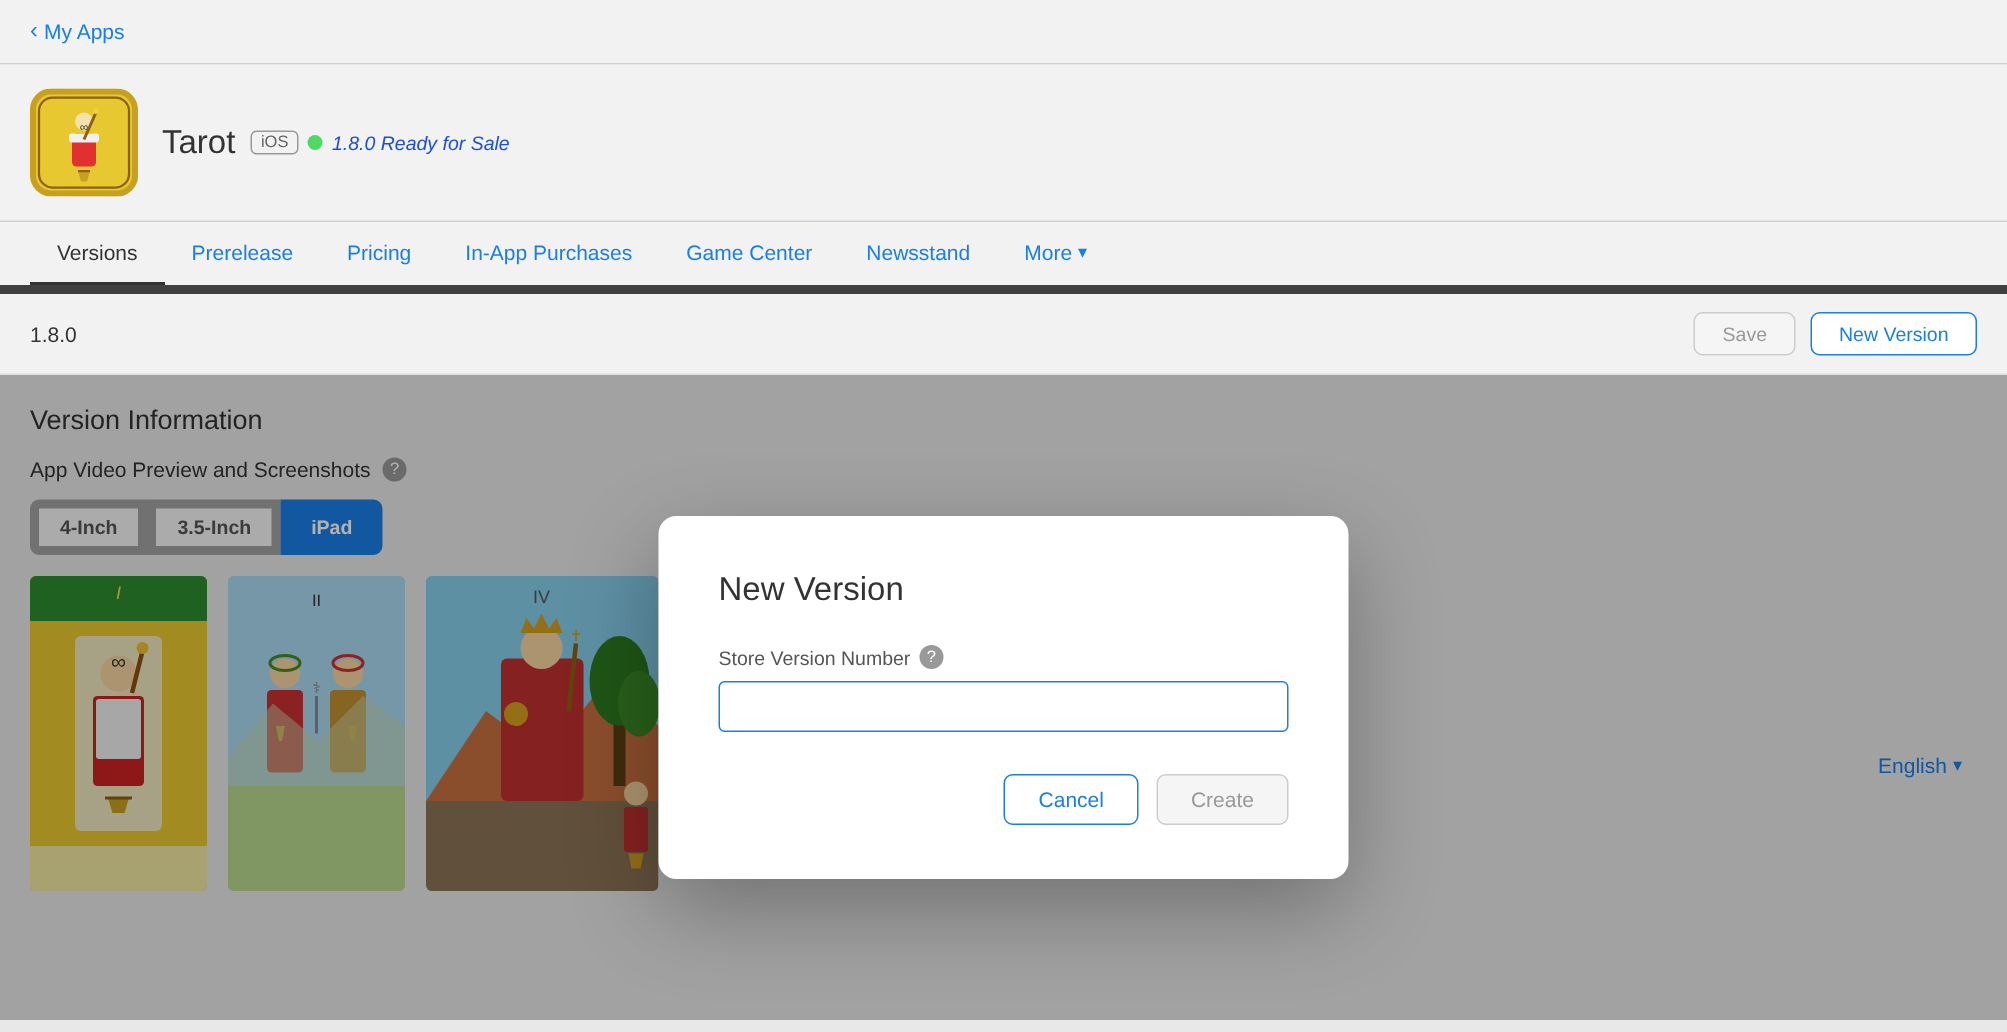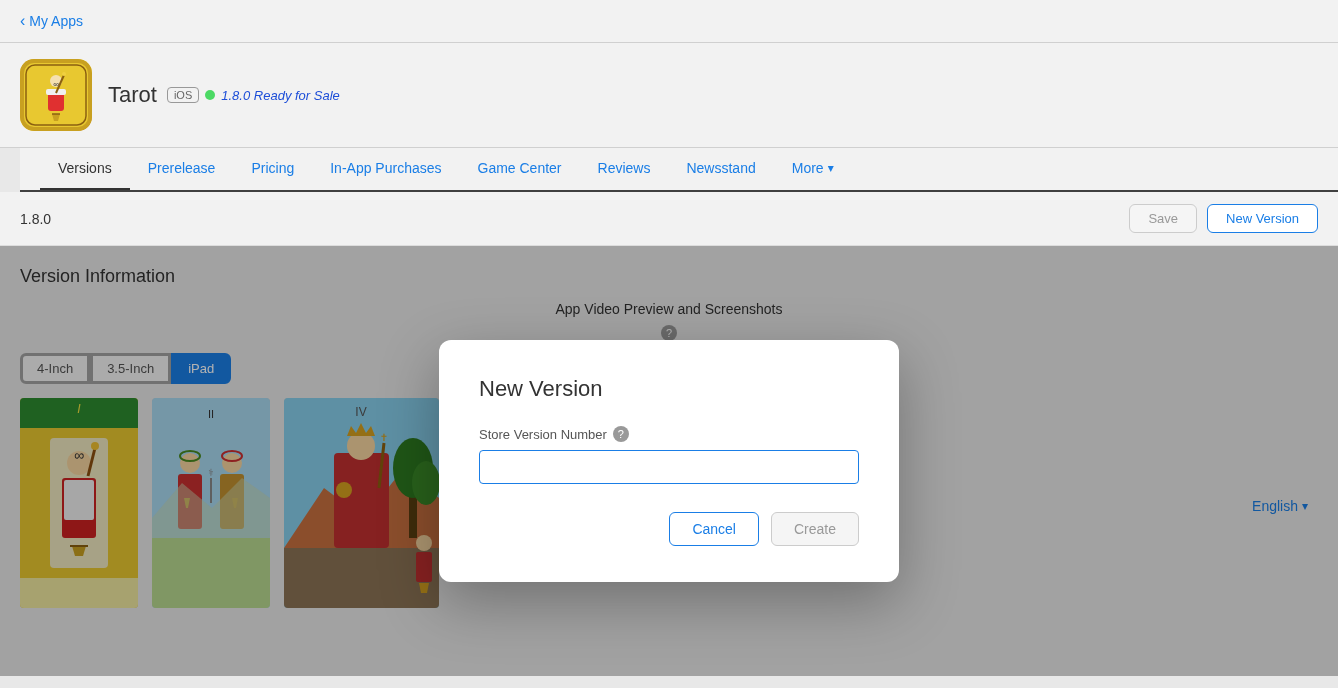--- a/index.html
+++ b/index.html
@@ -105,26 +105,25 @@
       width: 10px;
       height: 10px;
       border-radius: 50%;
       background: #4cd964;
       flex-shrink: 0;
     }
 
     
     .nav-tabs {
       background: #f2f2f2;
-      border-bottom: 2px solid #404040;
+      border-bottom: 6px solid #404040;
       display: flex;
       align-items: flex-start;
       padding: 0 20px;
       gap: 0;
-      margin-left: 20px;
     }
 
     .nav-tab {
       padding: 12px 18px;
       font-size: 14px;
       color: #1a7ee6;
       cursor: pointer;
       border-bottom: 2px solid transparent;
       white-space: nowrap;
     }
@@ -195,21 +194,20 @@
       font-weight: 500;
       color: #333;
       margin-bottom: 14px;
     }
 
     .screenshots-label {
       display: flex;
       align-items: center;
       gap: 8px;
       margin-bottom: 12px;
-      flex-direction: column;
     }
 
     .screenshots-label span {
       font-size: 14px;
       font-weight: 500;
       color: #333;
     }
 
     .help-icon {
       width: 16px;
@@ -227,23 +225,24 @@
     .device-tabs {
       display: flex;
       gap: 0;
       margin-bottom: 14px;
     }
 
     .device-tab {
       padding: 5px 14px;
       font-size: 13px;
       cursor: pointer;
-      border: 3px solid #a3a3a3;
+      border: 6px solid #a3a3a3;
       background: #f5f5f5;
       color: #555;
+      font-weight: bold;
     }
 
     .device-tab:first-child {
       border-radius: 6px 0 0 6px;
     }
 
     .device-tab:last-child {
       border-radius: 0 6px 6px 0;
     }
 
@@ -425,21 +424,20 @@
     </div>
   </div>
 </div>
 
 <div class="nav-tabs">
   <div class="nav-tab active">Versions</div>
   <div class="nav-tab">Prerelease</div>
   <div class="nav-tab">Pricing</div>
   <div class="nav-tab">In-App Purchases</div>
   <div class="nav-tab">Game Center</div>
-  <div class="nav-tab">Reviews</div>
   <div class="nav-tab">Newsstand</div>
   <div class="nav-tab more">
     <span>More</span>
     <span style="font-size:12px;">▾</span>
   </div>
 </div>
 
 <div class="version-bar">
   <span class="version-label">1.8.0</span>
   <div class="version-actions">

